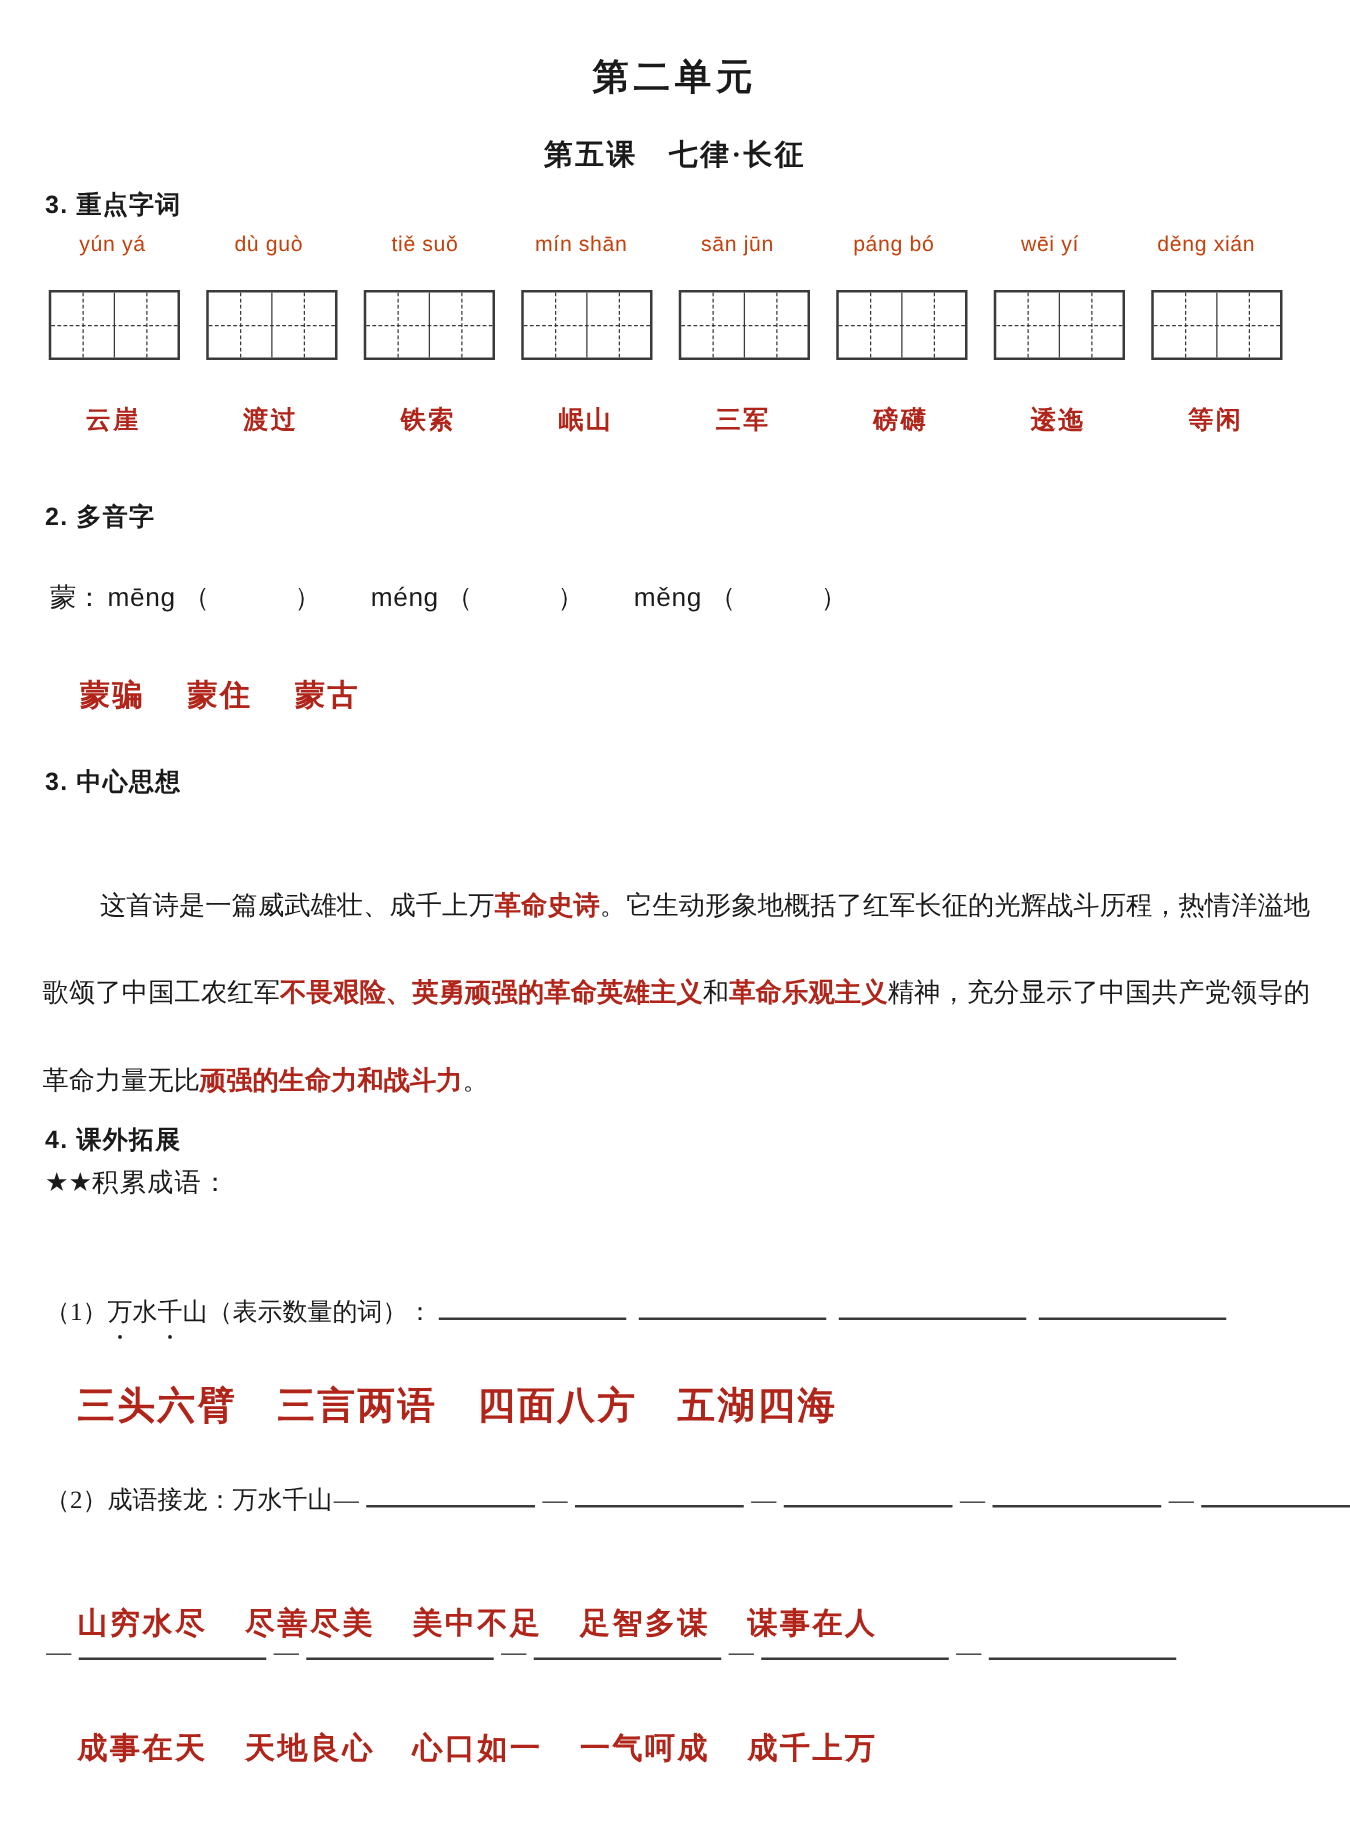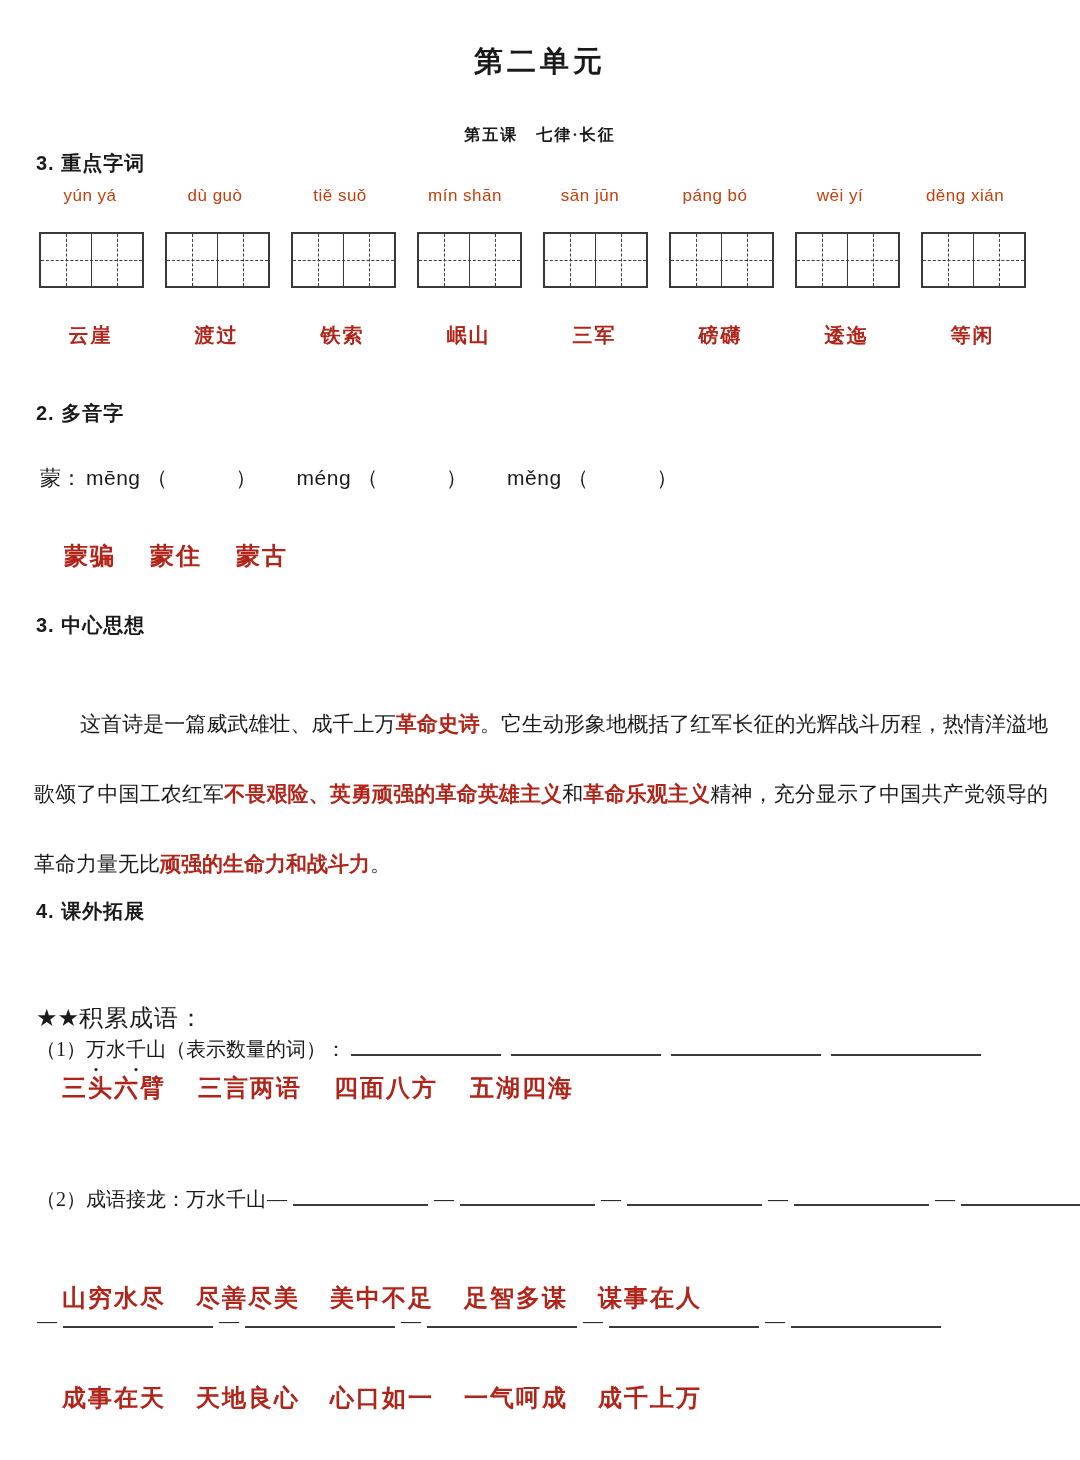--- a/index.html
+++ b/index.html
@@ -28,24 +28,24 @@
     text-align: center;
     font-size: 29px;
     font-weight: 700;
     letter-spacing: 4px;
     margin: 0;
     padding-top: 42px;
     font-family: "Liberation Serif", "DejaVu Serif", serif;
   }
   .lesson-title {
     text-align: center;
-    font-size: 16px;
+    font-size: 23px;
     font-weight: 700;
     letter-spacing: 2px;
-    margin: 17px;
+    margin: 0;
     padding-top: 26px;
     font-family: "Liberation Serif", "DejaVu Serif", serif;
   }
 
   
   .section-heading {
     font-size: 20px;
     font-weight: 700;
     letter-spacing: 1px;
     margin: 0;
@@ -179,22 +179,22 @@
   }
   .para .indent { display: inline-block; width: 46px; }
   .para .hl {
     color: #b02419;
     font-weight: 700;
   }
 
   
   .star-line {
     left: 36px;
-    top: 1002px;
-    font-size: 24px;
+    top: 932px;
+    font-size: 21px;
     font-family: "Liberation Sans", "DejaVu Sans", sans-serif;
     letter-spacing: 1px;
   }
   .stars { letter-spacing: 0px; }
 
   .qline {
     font-size: 20px;
     font-family: "Liberation Serif", "DejaVu Serif", serif;
     white-space: nowrap;
     display: flex;
@@ -224,22 +224,22 @@
     border-bottom: 2px solid #3a3a3a;
     height: 20px;
     margin: 0 5px;
   }
   .bl-w150 { width: 150px; }
   .bl-w135 { width: 135px; }
   .dash { display: inline-block; margin: 0 1px; }
 
   .answers-idioms1 {
     left: 62px;
-    top: 1072px;
-    font-size: 24px;
+    top: 1104px;
+    font-size: 30px;
   }
   .answers-idioms1 .ans-word { margin-right: 32px; }
 
   .answers-idioms2 {
     left: 62px;
     top: 1248px;
     font-size: 24px;
     margin-top: 34px;
   }
   .answers-idioms2 .ans-word { margin-right: 30px; }

